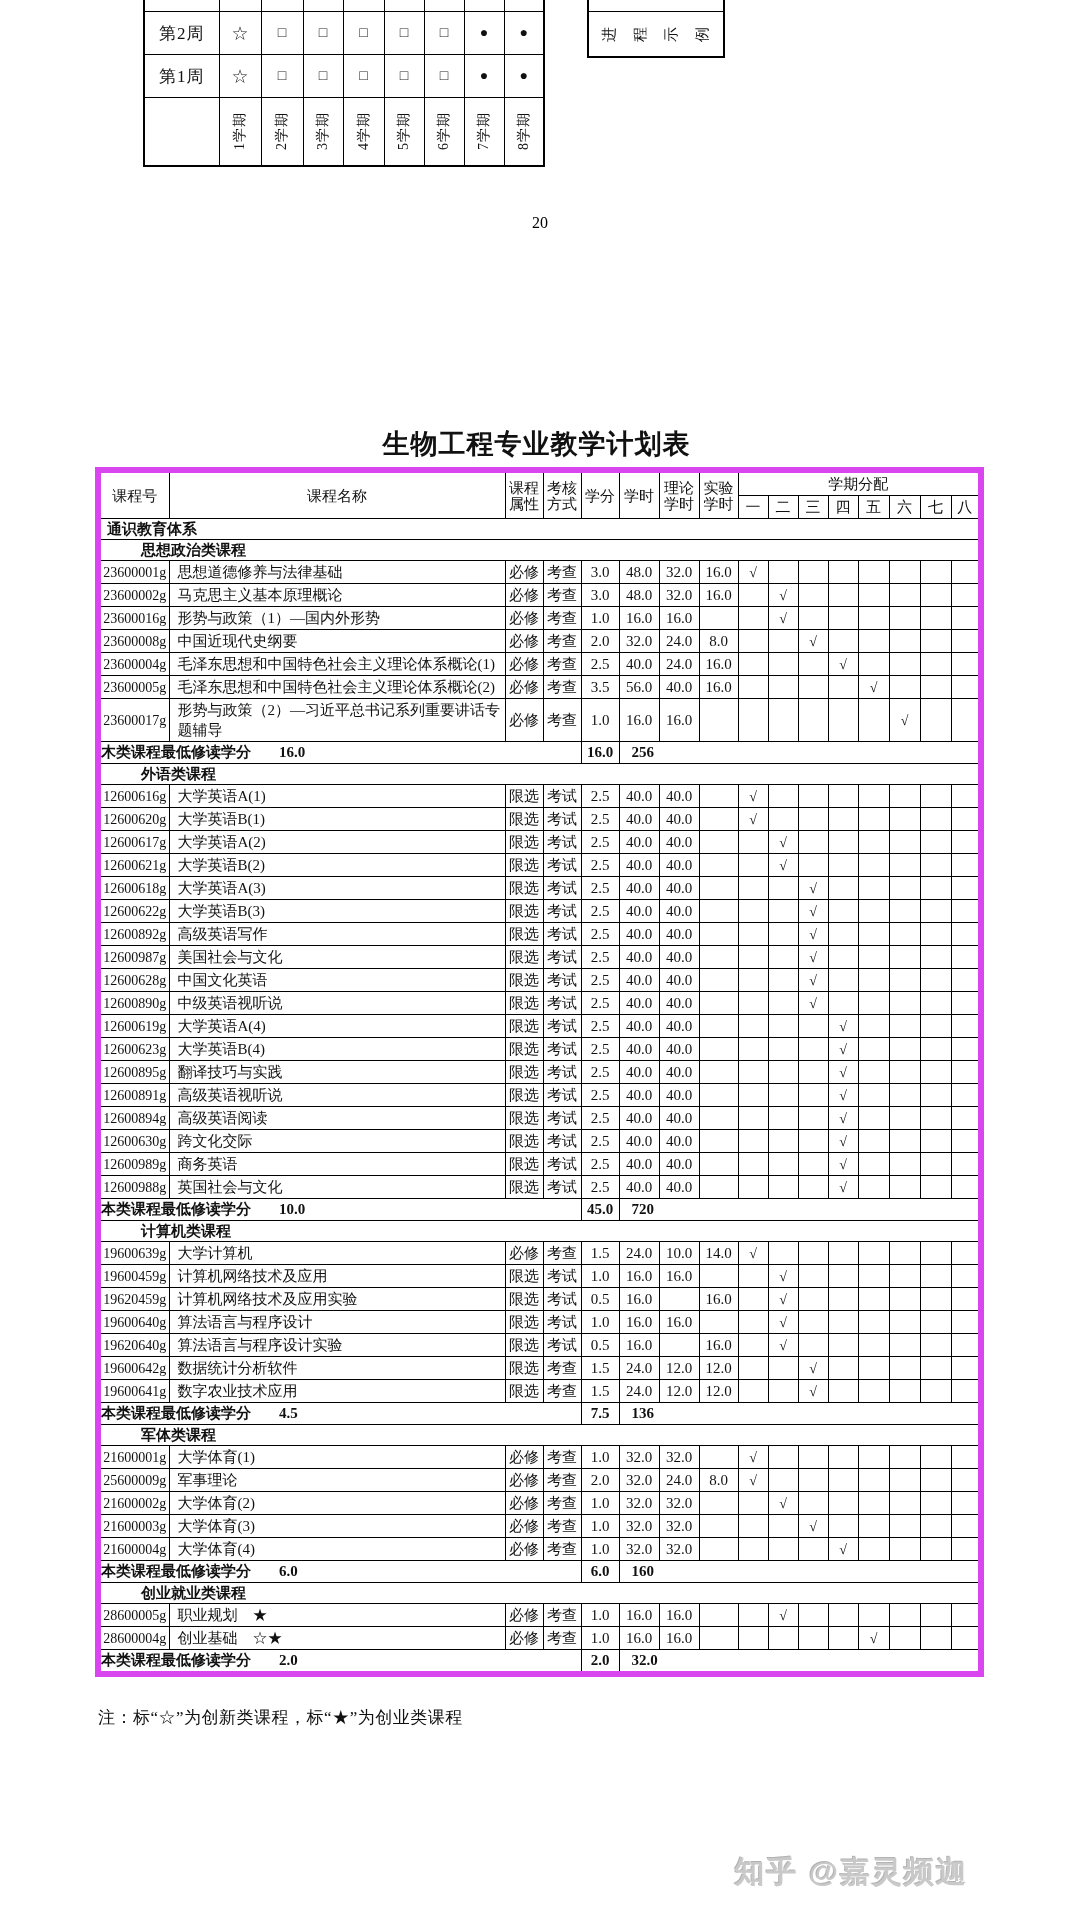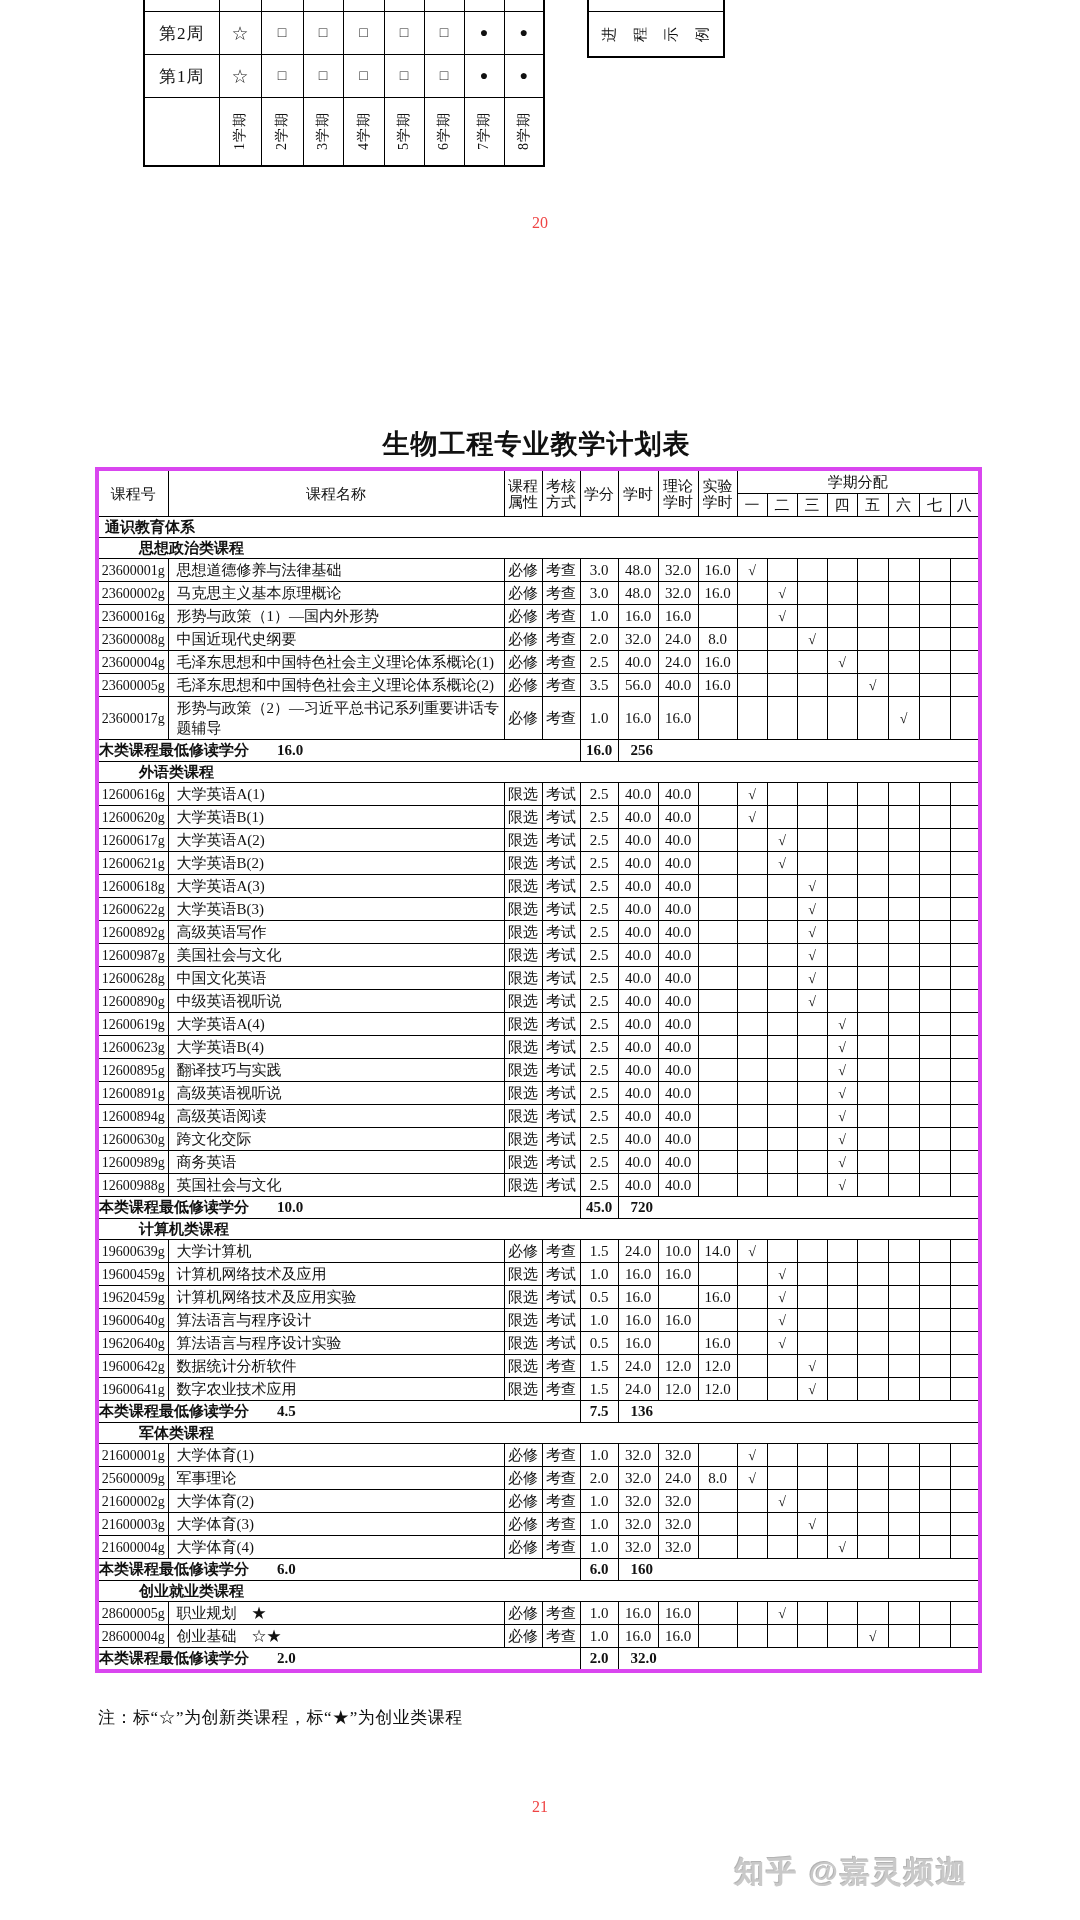--- a/index.html
+++ b/index.html
@@ -16,32 +16,32 @@
   .prog-table .sym-dot{font-size:14px;}
   .vlab{display:flex;align-items:center;justify-content:center;height:66px;}
   .vlab span{transform:rotate(-90deg);white-space:nowrap;font-size:14px;letter-spacing:1px;}
   
   .legend{position:absolute;left:587px;top:0;width:138px;height:58px;
           border-left:2px solid #000;border-right:2px solid #000;border-bottom:2px solid #000;box-sizing:border-box;}
   .legend .inner{position:absolute;left:0;right:0;top:11px;bottom:0;border-top:1.5px solid #000;
           display:flex;align-items:center;justify-content:center;gap:16px;}
   .legend .inner span{display:inline-block;transform:rotate(-90deg);font-size:15px;}
   
-  .pageno{position:absolute;left:0;width:1080px;text-align:center;font-size:16px;color:#ef4444;}
+  .pageno{position:absolute;left:0;width:1080px;text-align:center;font-size:16px;color:#000000;}
   .pageno.p20{top:214px;}
   .pageno.p21{top:1798px;}
   .doc-title{position:absolute;left:95px;width:883px;top:426px;text-align:center;
              font-size:27px;font-weight:bold;letter-spacing:1px;}
   .note{position:absolute;left:98px;top:1706px;font-size:17px;letter-spacing:.5px;}
   .watermark{position:absolute;top:1852px;right:24px;font-size:30px;font-weight:bold;letter-spacing:2px;
              color:#c9c9c9;text-shadow:1px 1px 0 #ffffff,-1px -1px 0 #b3b3b3;
              font-family:"Liberation Sans","DejaVu Sans",sans-serif;}
   
   .plan{position:absolute;left:95px;top:467px;width:883px;border-collapse:collapse;table-layout:fixed;
-        border:4px solid #d946ef;}
+        border:6px solid #d946ef;}
   .plan th,.plan td{border:1px solid #000;padding:0;vertical-align:middle;text-align:center;
         font-weight:normal;font-size:15px;line-height:19px;overflow:hidden;}
   .plan thead th{height:22px;line-height:16px;font-size:15px;}
   .plan tr.r-course td{height:20px;}
   .plan tr.r-section td{height:20px;text-align:left;}
   .plan tr.r-summary td{height:21px;}
   .plan td.cid{font-size:14px;}
   .plan td.cname{text-align:left;padding:1px 3px 1px 8px;line-height:20px;margin-left:28px;}
   .plan td.sec.l0{padding-left:6px;font-weight:bold;}
   .plan td.sec.l1{padding-left:40px;font-weight:bold;}
@@ -947,17 +947,16 @@
         <tr class="r-summary">
           <td class="sum-label" colspan="4"><span>本类课程最低修读学分</span><span class="val">2.0</span></td>
           <td class="sum-credits">2.0</td>
           <td class="sum-hours" colspan="11">32.0</td>
         </tr>
       </tbody>
   </table>
 
   <div class="note">注：标“☆”为创新类课程，标“★”为创业类课程</div>
 
-  <div class="pageno p21">21</div>
 
   <div class="watermark">知乎 @嘉灵频迦</div>
 
 </div>
 
 </body></html>

